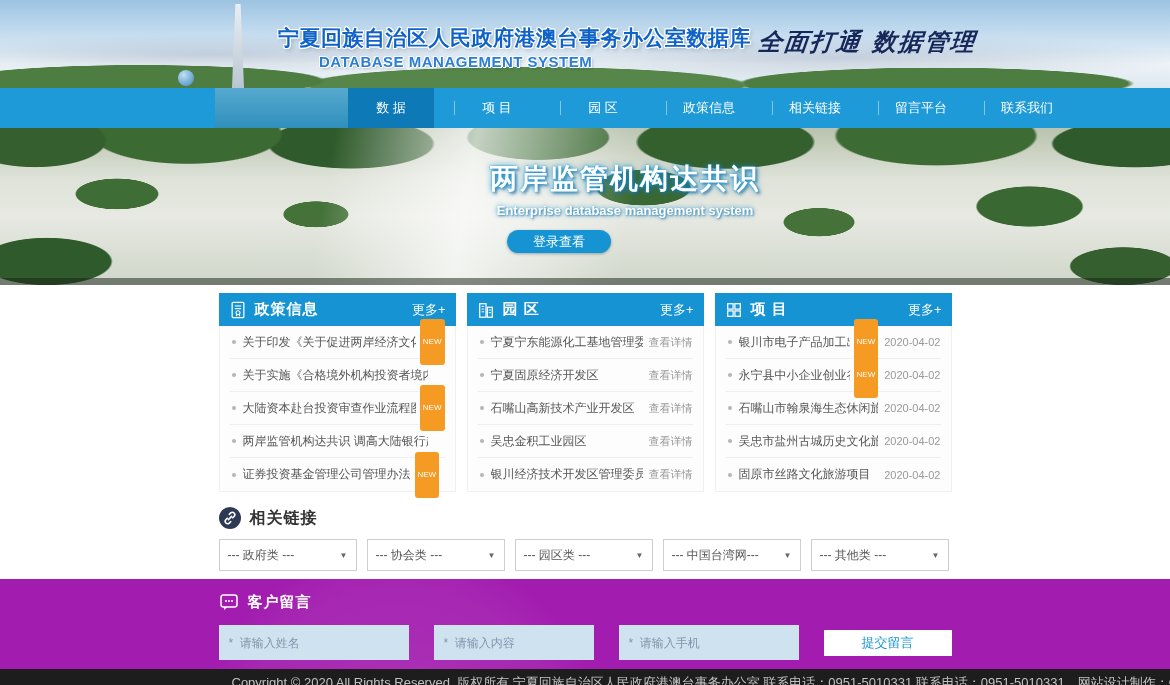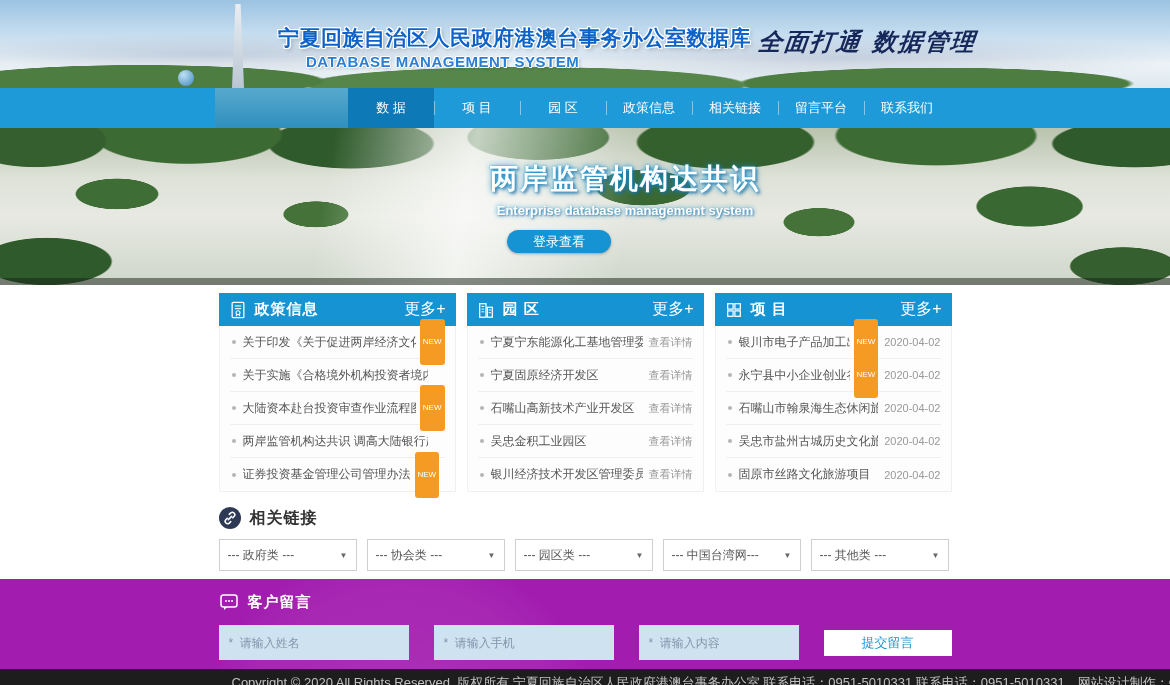--- a/index.html
+++ b/index.html
@@ -23,30 +23,30 @@
     background:linear-gradient(180deg,#e9eef3,#b9c6d2);
     clip-path:polygon(28% 0, 72% 0, 100% 100%, 0 100%);
   }
   .sphere { position:absolute; left:178px; top:70px; width:16px; height:16px; border-radius:50%;
     background:radial-gradient(circle at 35% 30%, #bfe0f2, #3e88c0); }
   .hd-title {
     position:absolute; left:278px; top:24px; font-size:21px; font-weight:bold; color:#0f63c8; letter-spacing:.5px;
     text-shadow:1px 0 0 #fff,-1px 0 0 #fff,0 1px 0 #fff,0 -1px 0 #fff,1px 1px 0 #fff,-1px -1px 0 #fff,1px -1px 0 #fff,-1px 1px 0 #fff,2px 2px 4px rgba(0,0,0,.25);
   }
   .hd-sub {
-    position:absolute; left:306px; top:53px; font-size:15px; font-weight:bold; color:#2a7fd4; letter-spacing:.5px;
+    position:absolute; left:319px; top:53px; font-size:15px; font-weight:bold; color:#2a7fd4; letter-spacing:.5px;
     text-shadow:1px 0 0 #fff,-1px 0 0 #fff,0 1px 0 #fff,0 -1px 0 #fff,1px 1px 0 #fff,-1px -1px 0 #fff,2px 2px 3px rgba(0,0,0,.2);
   }
   .hd-slogan {
     position:absolute; left:758px; top:26px; width:220px; font-size:24px; font-weight:bold; font-style:italic;
     font-family:"DejaVu Serif","Liberation Serif",serif; color:#16275a; letter-spacing:2px; transform:skewX(-6deg);
   }
 
   
-  .navbar { position:relative; height:40px; background:#1e9ad8; display:flex; padding-left:348px; }
+  .navbar { position:relative; height:40px; background:#1e9ad8; display:flex; padding-left:348px;gap:20px; }
   .navbar::before { content:""; position:absolute; left:215px; top:0; bottom:0; width:135px;
     background:linear-gradient(180deg, rgba(215,205,185,.30), rgba(110,105,90,.22)); }
   .nav-item { position:relative; width:86px; line-height:40px; text-align:center; color:#fff; font-size:13px; cursor:pointer; }
   .nav-item + .nav-item::before { content:""; position:absolute; left:0; top:13px; height:14px; width:1px; background:rgba(255,255,255,.45); }
   .nav-item.active { background:#0d79b6; }
   .nav-item.active::before { display:none; }
 
   
   .hero {
     position:relative; height:157px; overflow:hidden;
@@ -79,21 +79,21 @@
     background:#1593d2; color:#fff; font-size:13px; border:none; border-radius:12px; cursor:pointer;
     box-shadow:0 1px 3px rgba(0,40,70,.35); }
 
   
   .container { width:733px; margin:0 auto; }
   .boards { display:flex; gap:11px; padding-top:8px; }
   .panel { width:237px; }
   .panel-hd { height:33px; background:#1593d2; color:#fff; display:flex; align-items:center; padding:0 10px; }
   .panel-hd .p-icon { width:18px; height:18px; margin-right:8px; flex:none; }
   .panel-hd .p-title { font-size:15px; font-weight:bold; letter-spacing:1px; flex:1; }
-  .panel-hd .p-more { font-size:16px; color:#fff; cursor:pointer;text-align:center; }
+  .panel-hd .p-more { font-size:13px; color:#fff; cursor:pointer;text-align:center; }
   .panel-bd { background:#fdfdfd; border:1px solid #f0f0f0; border-top:none; height:166px; padding:0 10px; }
   .rowitem { display:flex; align-items:center; height:33px; border-bottom:1px solid #efefef; font-size:12px; color:#555; cursor:pointer; }
   .rowitem:last-child { border-bottom:none; }
   .dot { width:4px; height:4px; border-radius:50%; background:#b5b5b5; margin:0 7px 0 2px; flex:none; }
   .itxt { white-space:nowrap; overflow:hidden; max-width:185px; }
   .badge { flex:none; margin-left:4px; background:#f59a23; color:#fff; font-size:8px; line-height:10px; padding:18px 3px; border-radius:3px; }
   .spacer { flex:1; }
   .meta { flex:none; font-size:11px; color:#999; margin-left:6px; }
 
   
@@ -337,22 +337,22 @@
           <rect x="2" y="3" width="16" height="12" rx="2.5" fill="none" stroke="#fff" stroke-width="1.5"></rect>
           <path d="M5 15 L5 18 L8.5 15" fill="#fff"></path>
           <circle cx="7" cy="9" r="1" fill="#fff"></circle>
           <circle cx="10" cy="9" r="1" fill="#fff"></circle>
           <circle cx="13" cy="9" r="1" fill="#fff"></circle>
         </svg>
         <span class="msg-title">客户留言</span>
       </div>
       <div class="msg-form">
         <input class="msg-input in-name" placeholder="*  请输入姓名" style="">
+        <input class="msg-input in-content" placeholder="*  请输入内容" style="">
         <input class="msg-input in-phone" placeholder="*  请输入手机" style="">
-        <input class="msg-input in-content" placeholder="*  请输入内容" style="">
         <button class="msg-submit">提交留言</button>
       </div>
     </div>
   </div>
 
   <div class="footer">
     <div class="container">
       <span class="ft-txt">Copyright © 2020 All Rights Reserved.  版权所有  宁夏回族自治区人民政府港澳台事务办公室  联系电话：0951-5010331  联系电话：0951-5010331</span>
       <span class="ft-txt">网站设计制作：银川天脉网络公司</span>
     </div>

